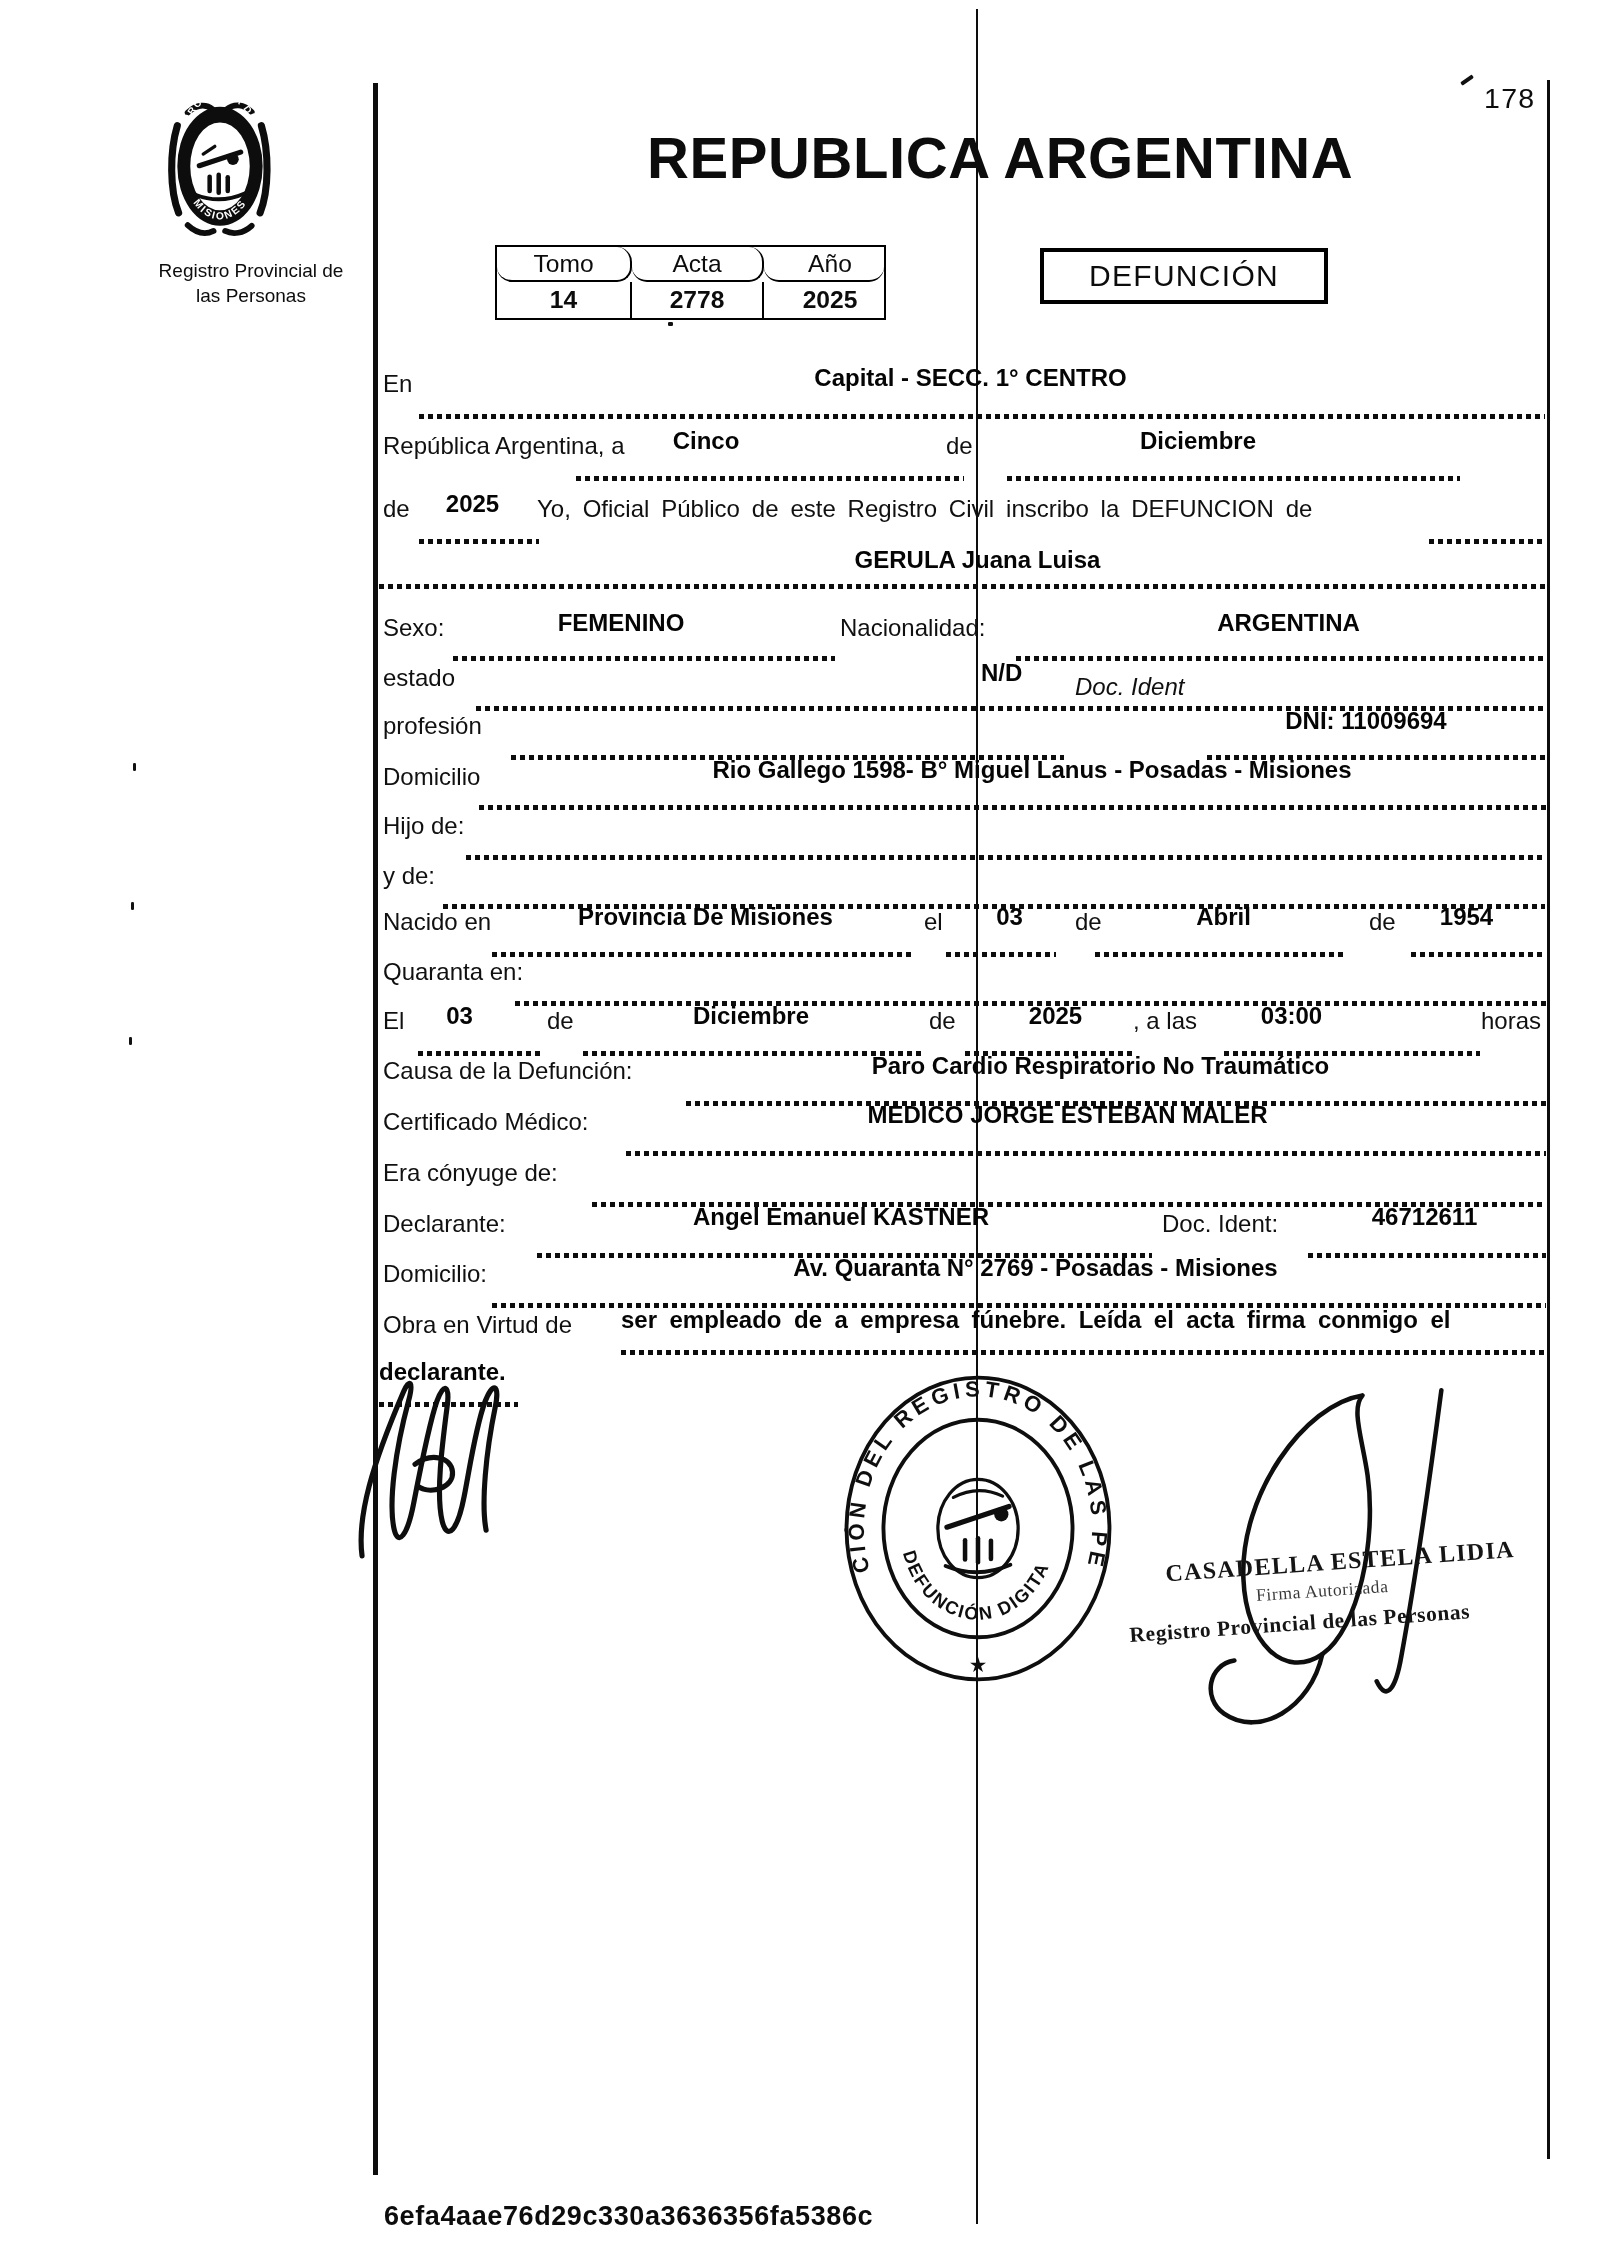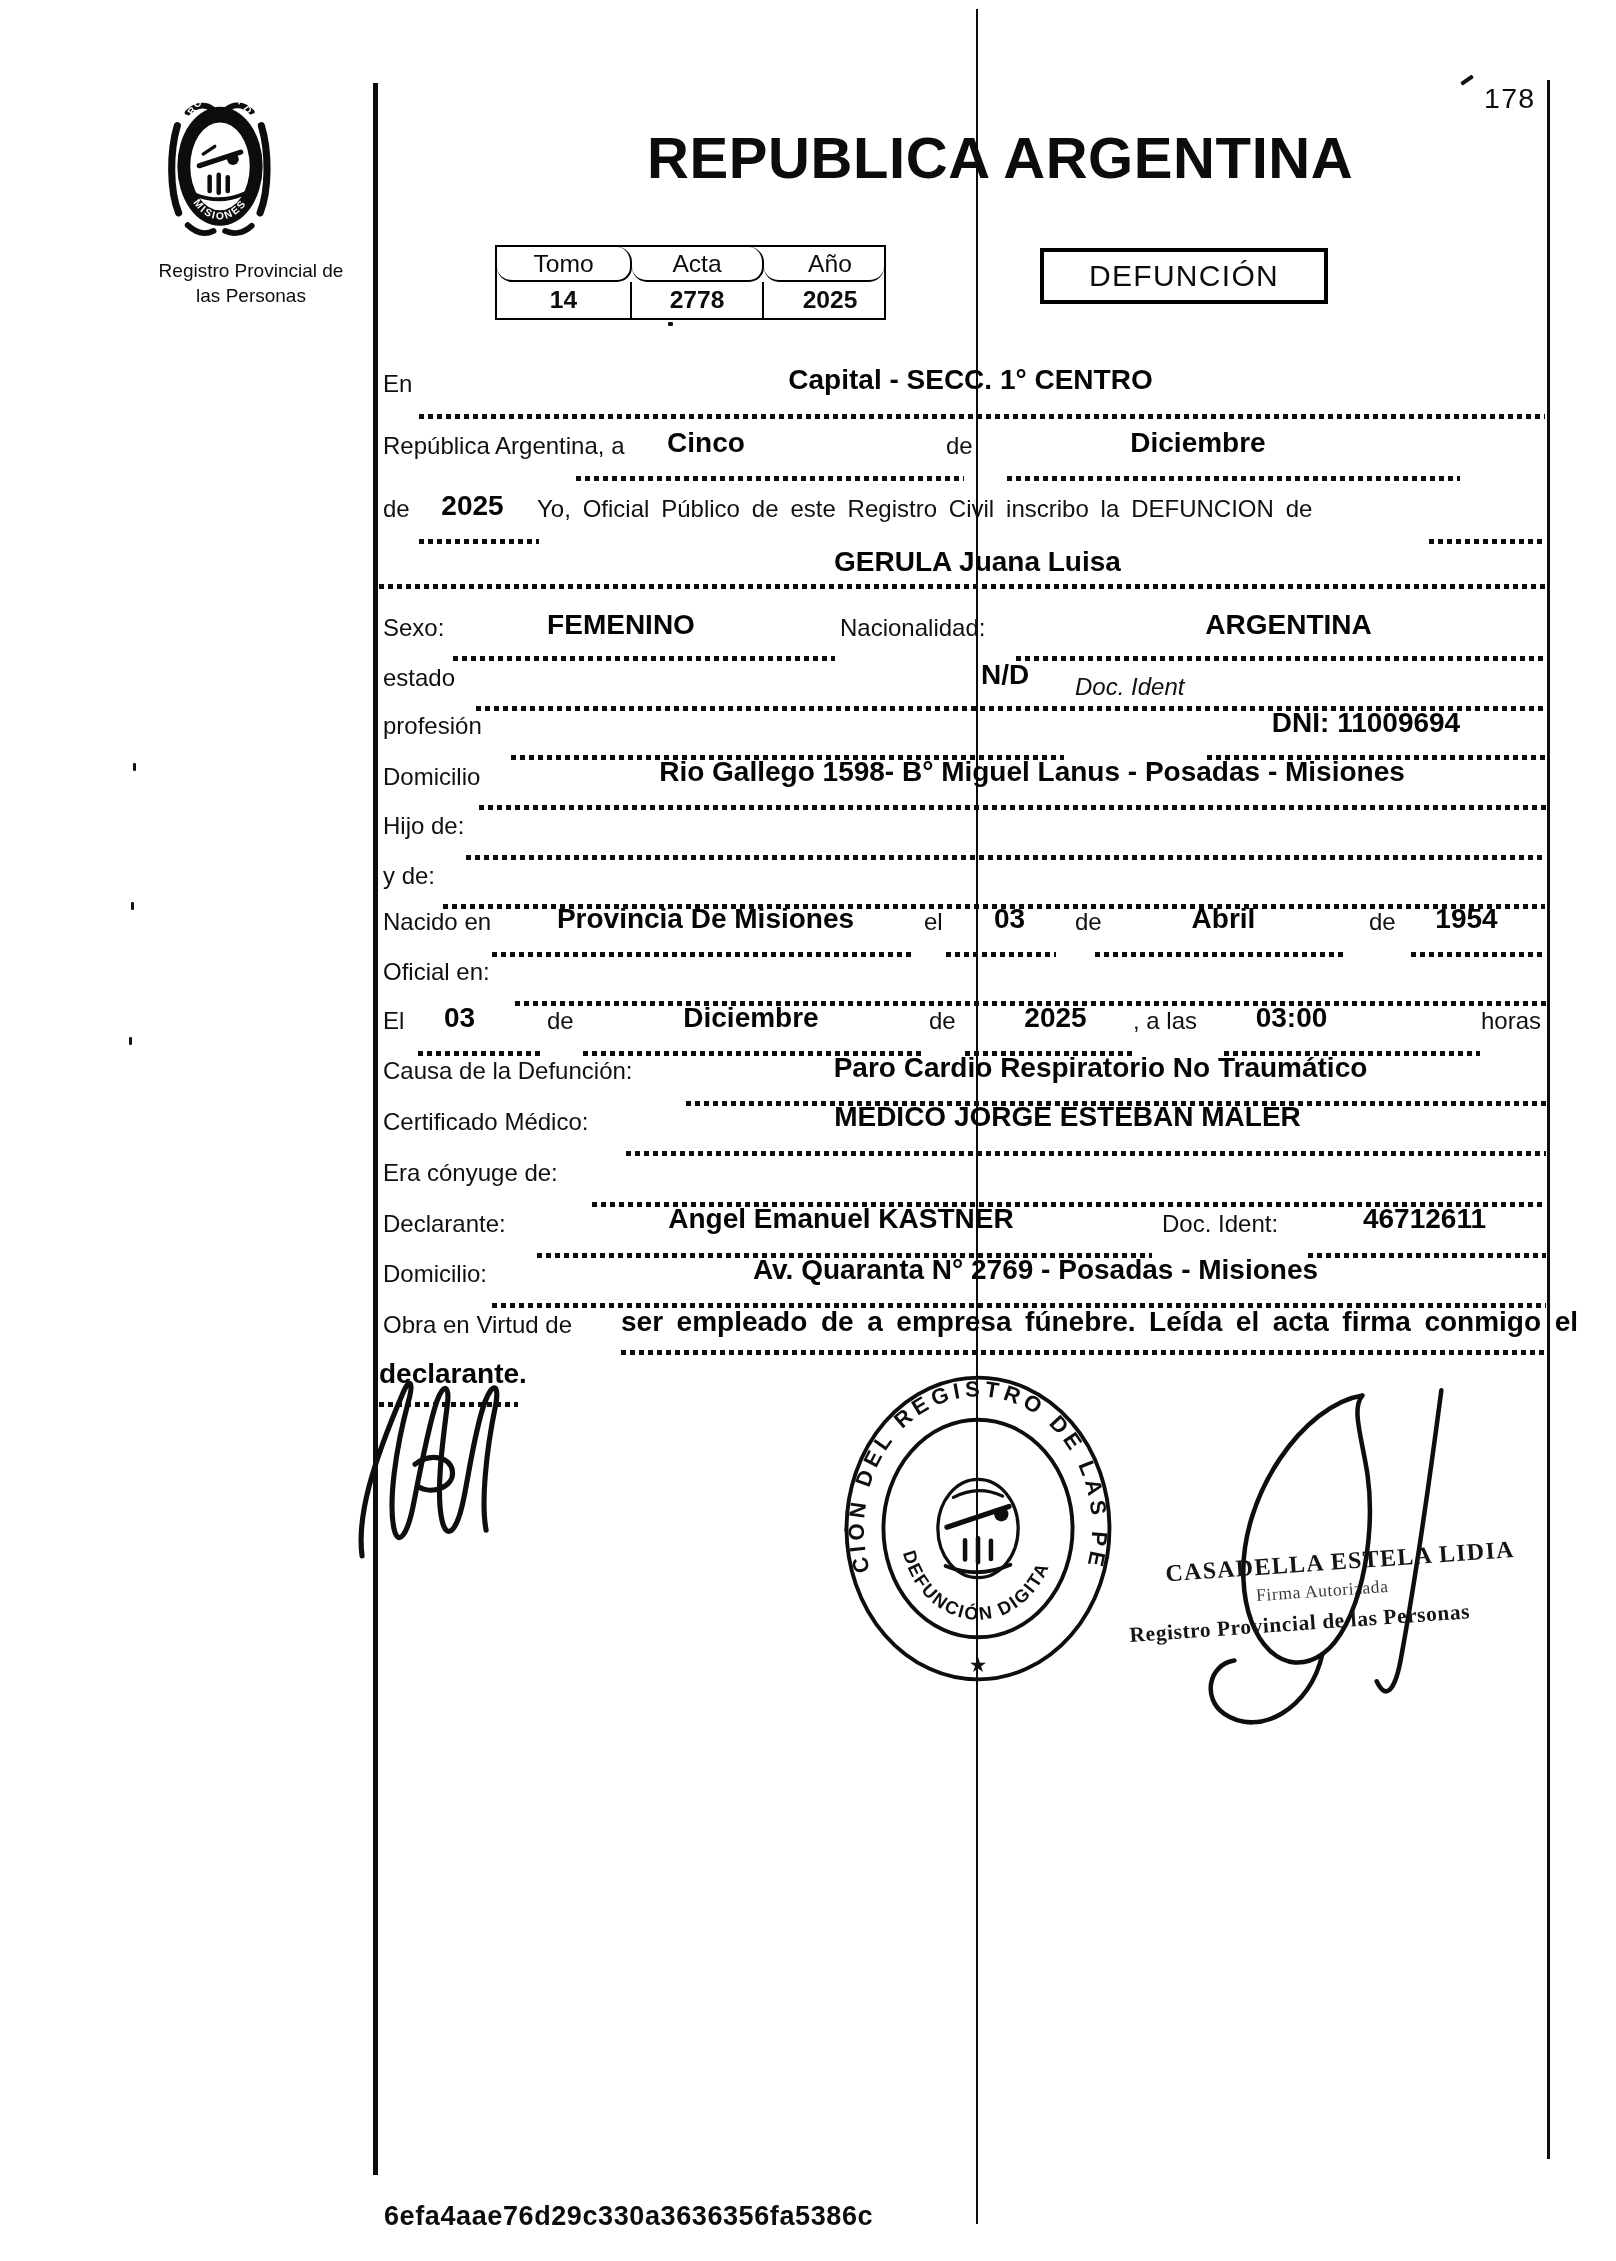--- a/index.html
+++ b/index.html
@@ -1,21 +1,21 @@
 <!DOCTYPE html>
 <html style="font-size:10.4px"><head>
 <meta charset="utf-8">
 <style>
   html,body{margin:0;padding:0;background:#ffffff;}
   #page{
     position:relative;width:1616px;height:2261px;background:#ffffff;
     font-family:"Liberation Sans",sans-serif;color:#0c0c0c;overflow:hidden;
   }
   .lab{position:absolute;font-size:24px;font-weight:400;white-space:nowrap;color:#101010;}
-  .val{position:absolute;font-size:28px;font-weight:700;white-space:nowrap;color:#050505;}
+  .val{position:absolute;font-size:24px;font-weight:700;white-space:nowrap;color:#050505;}
   .ctr{text-align:center;}
   .dl{position:absolute;height:5.2px;background:repeating-linear-gradient(90deg,#0d0d0d 0 5.2px,transparent 5.2px 9px);}
   .vline{position:absolute;background:#0d0d0d;}
   .reg-table{position:absolute;left:495px;top:245px;border:2.6px solid #000;display:grid;
     grid-template-columns:135px 132px 120px;grid-template-rows:35px 36px;background:#fff;}
   .reg-table .cell{border-right:2.6px solid #000;border-bottom:2.6px solid #000;
     display:flex;align-items:center;justify-content:center;font-size:24.6px;}
   .reg-table .cell:nth-child(3n){border-right:none;padding-left:12px;}
   .reg-table .cell:nth-child(n+4){border-bottom:none;}
   .reg-table .hdr{font-weight:400;border-radius:15px;}
@@ -150,21 +150,21 @@
   <div class="val ctr" style="left:974px;top:903px;width:71px;">03</div>
   <div class="lab" style="left:1075px;top:908px;">de</div>
   <div class="val ctr" style="left:1146px;top:903px;width:155px;">Abril</div>
   <div class="lab" style="left:1369px;top:908px;">de</div>
   <div class="val ctr" style="left:1402px;top:903px;width:129px;">1954</div>
   <div class="dl" style="left:492px;top:952px;width:421px;"></div>
   <div class="dl" style="left:946px;top:952px;width:110px;"></div>
   <div class="dl" style="left:1095px;top:952px;width:252px;"></div>
   <div class="dl" style="left:1411px;top:952px;width:135px;"></div>
 
-  <div class="lab" style="left:383px;top:958px;">Oficial en:</div>
+  <div class="lab" style="left:383px;top:958px;">Quaranta en:</div>
   <div class="dl" style="left:515px;top:1001px;width:1031px;"></div>
 
   <div class="lab" style="left:383px;top:1007px;">El</div>
   <div class="val ctr" style="left:414px;top:1002px;width:91px;">03</div>
   <div class="lab" style="left:547px;top:1007px;">de</div>
   <div class="val ctr" style="left:654px;top:1002px;width:194px;">Diciembre</div>
   <div class="lab" style="left:929px;top:1007px;">de</div>
   <div class="val ctr" style="left:997px;top:1002px;width:117px;">2025</div>
   <div class="lab" style="left:1133px;top:1007px;">, a las</div>
   <div class="val ctr" style="left:1227px;top:1002px;width:129px;">03:00</div>

